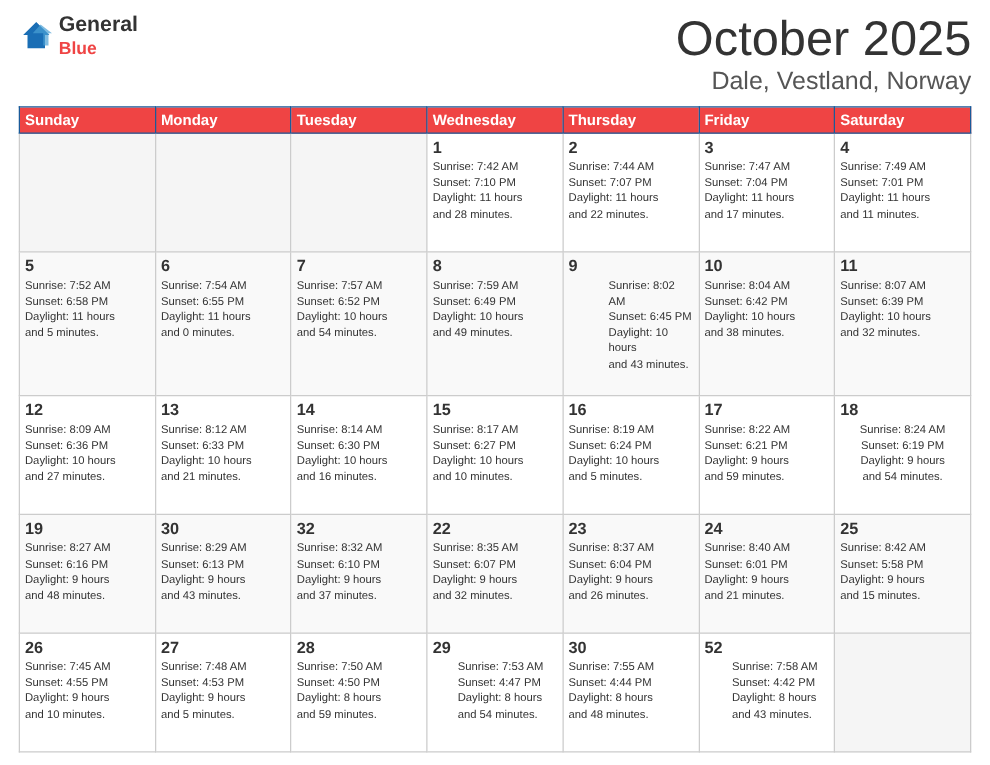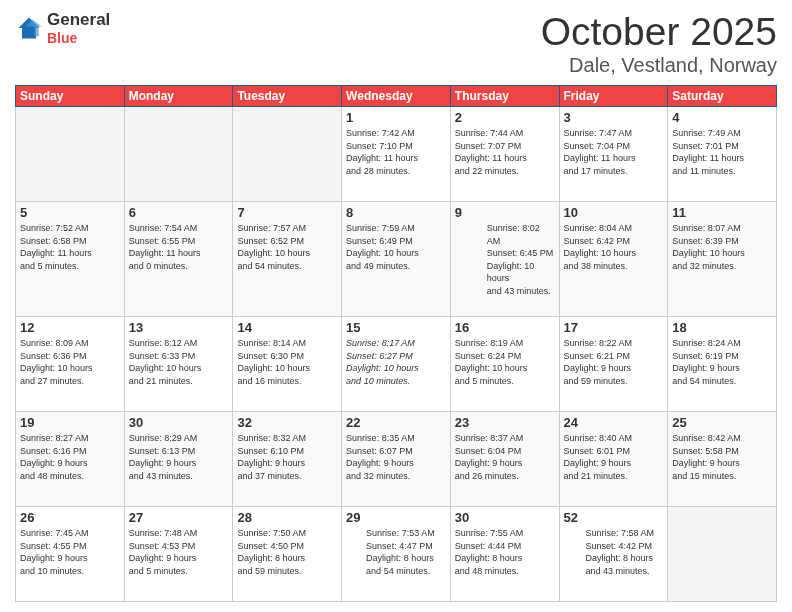--- a/index.html
+++ b/index.html
@@ -222,42 +222,42 @@
           </td>
           <td>
             <div class="day-number">14</div>
             <div class="day-info" style="white-space: pre-line;">Sunrise: 8:14 AM
 Sunset: 6:30 PM
 Daylight: 10 hours
 and 16 minutes.</div>
           </td>
           <td>
             <div class="day-number">15</div>
-            <div class="day-info" style="white-space: pre-line; font-style: italic;">Sunrise: 8:17 AM
+            <div class="day-info" style="white-space: pre-line;">Sunrise: 8:17 AM
 Sunset: 6:27 PM
 Daylight: 10 hours
 and 10 minutes.</div>
           </td>
           <td>
             <div class="day-number">16</div>
             <div class="day-info" style="white-space: pre-line;">Sunrise: 8:19 AM
 Sunset: 6:24 PM
 Daylight: 10 hours
 and 5 minutes.</div>
           </td>
           <td>
             <div class="day-number">17</div>
             <div class="day-info" style="white-space: pre-line;">Sunrise: 8:22 AM
 Sunset: 6:21 PM
 Daylight: 9 hours
 and 59 minutes.</div>
           </td>
           <td>
             <div class="day-number">18</div>
-            <div class="day-info" style="white-space: pre-line;">Sunrise: 8:24 AM
+            <div class="day-info" style="white-space: pre-line; text-align: center;">Sunrise: 8:24 AM
 Sunset: 6:19 PM
 Daylight: 9 hours
 and 54 minutes.</div>
           </td>
         </tr>
         <tr class="row-alt">
           <td>
             <div class="day-number">19</div>
             <div class="day-info" style="white-space: pre-line;">Sunrise: 8:27 AM
 Sunset: 6:16 PM

